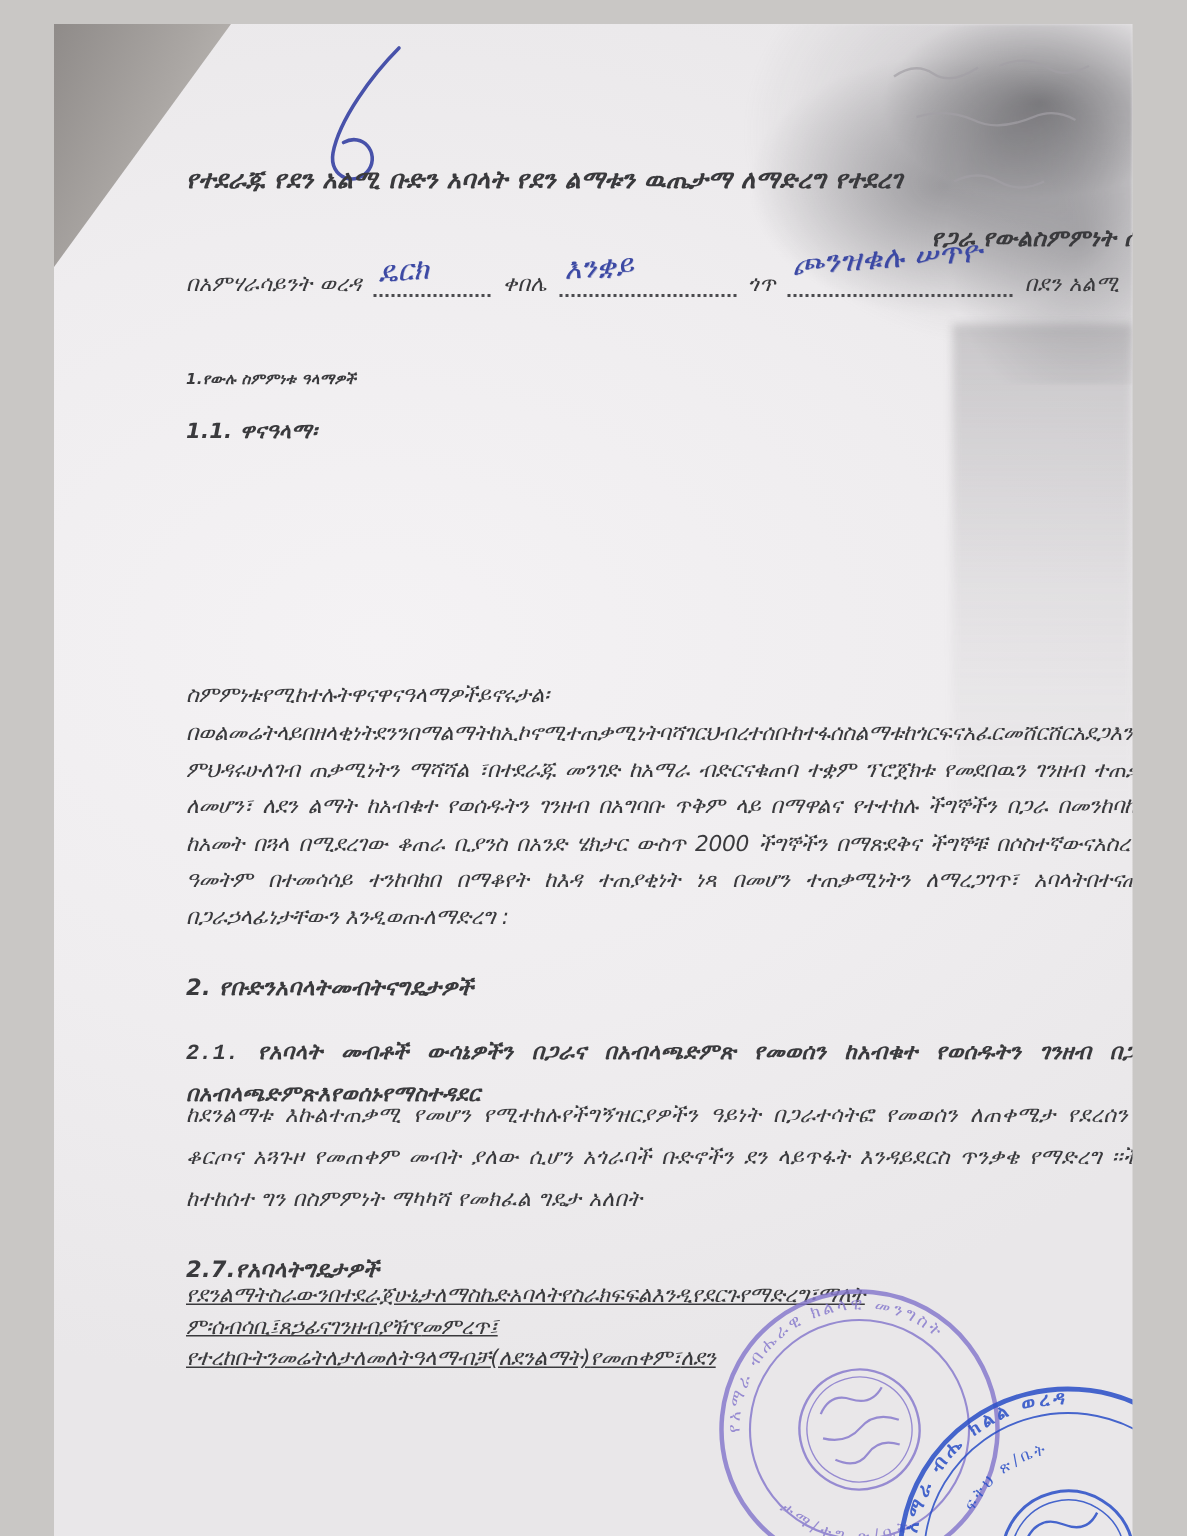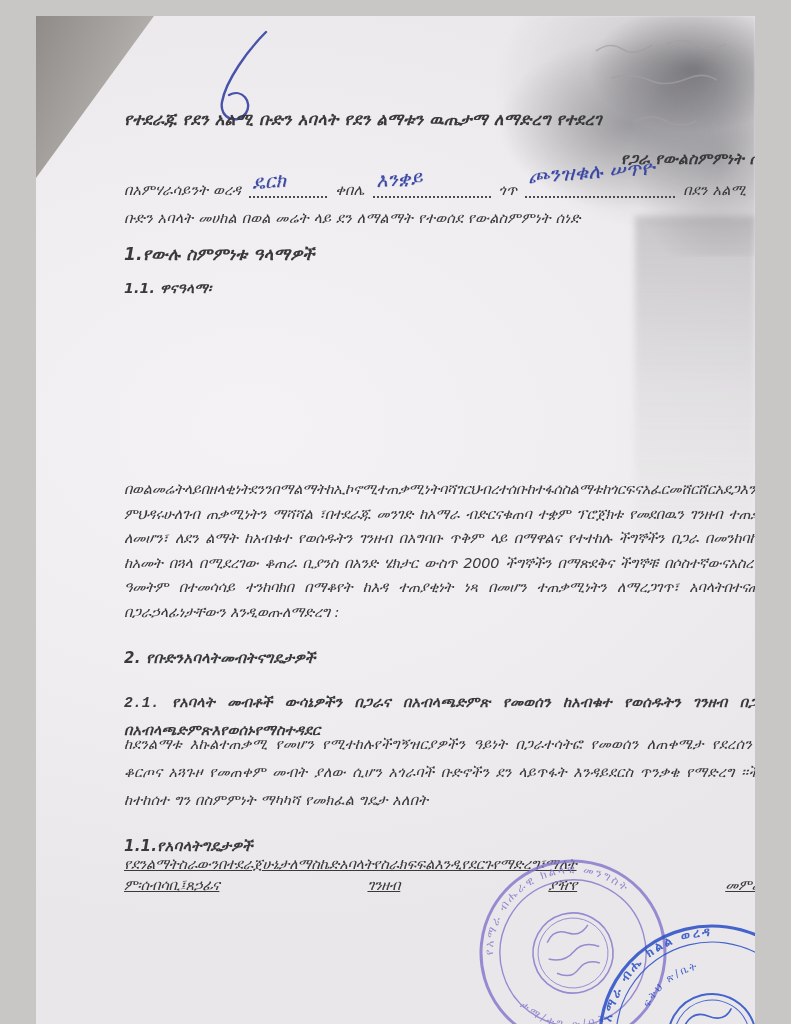--- a/index.html
+++ b/index.html
@@ -37,21 +37,21 @@
     position:absolute;top:0;left:766px;width:25px;height:1024px;
     background:linear-gradient(90deg,rgba(0,0,0,0) 0,rgba(90,88,86,.35) 3px,rgba(210,208,206,.9) 6px,#e2e0e0 14px,#dcdad9 100%);
   }
   
   .tx{position:absolute;left:88px;width:652px;font-size:14.5px;line-height:28px;
       text-align:justify;font-style:italic;letter-spacing:.2px;}
   .bold{font-weight:bold;}
   .tight{line-height:24.5px;letter-spacing:-.2px;}
   .vtight{line-height:21px;letter-spacing:-.2px;}
   .nowrap{white-space:nowrap;text-align:left;}
-  .flexrow{display:flex;justify-content:space-between;align-items:baseline;}
+  .flexrow{display:flex;align-items:baseline;}
   
   .blank{display:inline-block;border-bottom:2px dotted #4b4b4e;position:relative;height:14px;vertical-align:baseline;}
   .hw{
     position:absolute;left:4px;bottom:0;color:#3c49a4;font-style:italic;
     font-size:19px;white-space:nowrap;transform:rotate(-4deg);transform-origin:left bottom;
     font-family:"DejaVu Sans",sans-serif;text-shadow:.4px .4px 0 rgba(60,73,164,.4);
   }
   .intro-line{display:flex;align-items:center;gap:8px;white-space:nowrap;}
   
   .pagenum-wrap{position:absolute;left:168px;top:6px;width:80px;height:110px;}
@@ -87,47 +87,53 @@
       <span>ቀበሌ</span>
       <span class="blank" style="width:118px;">
         <span class="hw" style="bottom:2px;">እንቋይ</span>
       </span>
       <span>ጎጥ</span>
       <span class="blank" style="width:150px;">
         <span class="hw" style="bottom:6px;font-size:20px;">ጮንዝቁሉ ሠጥዮ</span>
       </span>
       <span>በደን አልሚ</span>
     </div>
-    <div>ቡድን አባላት መሀከል በወል መሬት ላይ ደን ለማልማት የተወሰደ የውልስምምነት ሰነድ</div>
   </div>
 
-  <div class="tx bold nowrap" style="top:224px;font-size:17px;">1.የውሉ ስምምነቱ ዓላማዎች</div>
+  <div class="tx bold nowrap" style="top:224px;font-size:10px;">1.የውሉ ስምምነቱ ዓላማዎች</div>
 
   <div class="tx bold nowrap" style="top:258px;font-size:14px;">1.1. ዋናዓላማ፡</div>
 
 
 
+  <div class="tx tight nowrap" style="top:436px;">ስምምነቱየሚከተሉትዋናዋናዓላማዎችይኖሩታል፡</div>
 
   <div class="tx tight" style="top:461px;">በወልመሬትላይበዘላቂነትደንንበማልማትከኢኮኖሚተጠቃሚነትባሻገርህብረተሰቡከተፋሰስልማቱከጎርፍናአፈርመሸርሸርአደጋእንዲድንናአጠቃላይከስነ-ምህዳሩሁለገብ ጠቃሚነትን ማሻሻል ፣በተደራጁ መንገድ ከአማራ ብድርናቁጠባ ተቋም ፕሮጀክቱ የመደበዉን ገንዘብ ተጠቃሚ ለመሆን፣ ለደን ልማት ከአብቁተ የወሰዱትን ገንዘብ በአግባቡ ጥቅም ላይ በማዋልና የተተከሉ ችግኞችን በጋራ በመንከባከብና ከአመት በጓላ በሚደረገው ቆጠራ ቢያንስ በአንድ ሄክታር ውስጥ 2000 ችግኞችን በማጽደቅና ችግኞቹ በሶስተኛውናአስረኛው ዓመትም በተመሳሳይ ተንከባክበ በማቆየት ከእዳ ተጠያቂነት ነጻ በመሆን ተጠቃሚነትን ለማረጋገጥ፣ አባላትበተናጠልና በጋራኃላፊነታቸውን እንዲወጡለማድረግ :</div>
 
   <div class="tx bold nowrap" style="top:628px;font-size:15px;">2. የቡድንአባላትመብትናግዴታዎች</div>
 
   <div class="tx bold" style="top:673px;font-family:Liberation Mono, monospace;">2.1. የአባላት መብቶች ውሳኔዎችን በጋራና በአብላጫድምጽ የመወሰን ከአብቁተ የወሰዱትን ገንዘብ በጋራና በአብላጫድምጽእየወሰኑየማስተዳደር</div>
 
   <div class="tx" style="top:714px;">ከደንልማቱ እኩልተጠቃሚ የመሆን የሚተከሉየችግኝዝርያዎችን ዓይነት በጋራተሳትፎ የመወሰን ለጠቀሜታ የደረሰን ደን ቆርጦና አጓጉዞ የመጠቀም መብት ያለው ሲሆን አጎራባች ቡድኖችን ደን ላይጥፋት እንዳይደርስ ጥንቃቄ የማድረግ ፡፡ችግሩ ከተከሰተ ግን በስምምነት ማካካሻ የመክፈል ግዴታ አለበት</div>
 
-  <div class="tx bold nowrap" style="top:816px;font-size:15px;">1.1.የአባላትግዴታዎች</div>
+  <div class="tx bold nowrap" style="top:816px;font-size:15px;">2.7.የአባላትግዴታዎች</div>
 
   <div class="tx vtight" style="top:838px;text-decoration:underline;">
     <div class="nowrap">የደንልማትስራውንበተደራጀሁኔታለማስኬድአባላትየስራክፍፍልእንዲየደርጉየማድረግ፣ማለት</div>
     <div class="flexrow">
       <span>ም፡ሰብሳቢ፤ጸኃፊና</span>
       <span>ገንዘብ</span>
       <span>ያዥየ</span>
       <span>መምረጥ፤</span>
+    </div>
+    <div class="flexrow">
+      <span>የተረከቡትንመሬትለታለመለትዓላማብቻ</span>
+      <span>(ለደንልማት)</span>
+      <span>የመጠቀም፣</span>
+      <span>ለደን</span>
     </div>
   </div>
 
   <svg class="stamp-layer" width="791" height="1024" viewBox="0 0 791 1024">
     <defs>
       <path id="pArcTop" d="M 457 937 A 80 80 0 0 1 617 937"></path>
       <path id="pArcBot" d="M 462 937 A 75 75 0 0 0 612 937"></path>
       <path id="bArcTop" d="M 574 1022 A 102 102 0 0 1 778 1022"></path>
       <path id="bArcIn" d="M 606 1022 A 70 70 0 0 1 746 1022"></path>
       <path id="bArcBot" d="M 582 1022 A 94 94 0 0 0 770 1022"></path>

